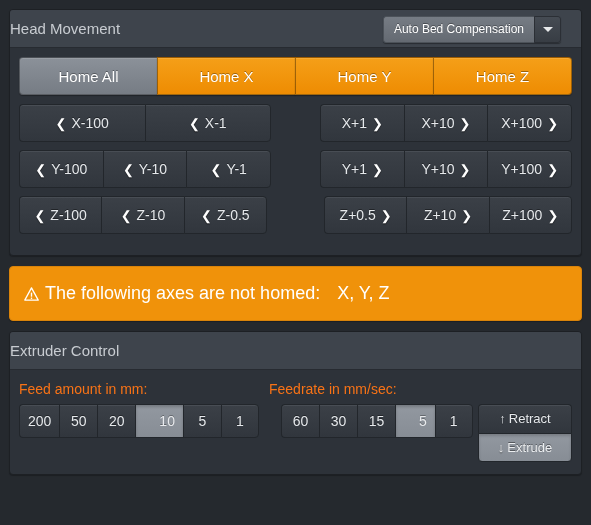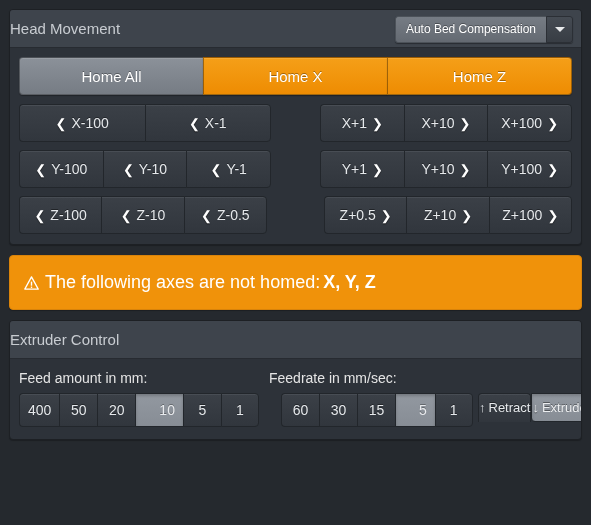--- a/index.html
+++ b/index.html
@@ -28,21 +28,21 @@
     height:37px;
     line-height:37px;
     text-align:left;
     color:#c8ccd1;
     font-size:15px;
   }
   .panel-body{padding:9px 9px 9px 9px;}
 
   
   .head-btn-group{
-    position:absolute;right:8px;top:6px;
+    position:absolute;right:20px;top:6px;
     display:flex;
     border-radius:3px;
     overflow:hidden;
     box-shadow:0 1px 1px rgba(0,0,0,.35);
   }
   .head-btn{
     background:linear-gradient(#767c84,#646a72);
     color:#fff;
     font-size:12px;
     padding:0 10px;
@@ -84,21 +84,21 @@
     cursor:pointer;
     box-shadow:inset 0 1px 0 rgba(255,255,255,.12), 0 1px 1px rgba(0,0,0,.3);
   }
   .home-btn:first-child{border-radius:4px 0 0 4px;}
   .home-btn:last-child{border-radius:0 4px 4px 0;border-right:1px solid rgba(0,0,0,.35);}
   .home-btn.gray{background:linear-gradient(#8b9199,#767c84);}
   .home-btn.orange{background:linear-gradient(#f59f18,#ee8c02);}
 
   
   .jog-row{display:flex;margin-bottom:8px;}
-  .jog-row:last-child{margin-bottom:1px;gap:8px;}
+  .jog-row:last-child{margin-bottom:12px;gap:8px;}
   .jog-group{display:flex;}
   .jog-group.minus{width:279px;border-radius:13px;}
   .jog-group.plus{width:279px;margin-left:9px;padding-left:40px;}
   .jog-btn{
     flex:1 1 0;
     height:38px;line-height:36px;
     text-align:center;
     font-size:14px;
     color:#e6e9ec;
     background:linear-gradient(#3b4047,#31363d);
@@ -134,27 +134,27 @@
     height:53px;
     display:flex;align-items:center;
     margin-bottom:10px;
     box-shadow:0 1px 1px rgba(0,0,0,.25);
   }
   .alert .warn-ico{
     margin-right:6px;
     display:inline-flex;
     align-items:center;
   }
-  .alert b{font-weight:bold;margin-left:3px;}
+  .alert b{font-weight:normal;margin-left:17px;}
 
   
   .ext-body{padding:11px 9px 12px 9px;}
   .ext-labels{display:flex;align-items:flex-start;margin-bottom:7px;}
   .ext-label{
-    color:#e5e5e5;
+    color:#f97316;
     font-size:14px;
   }
   .lbl-feed{width:250px;}
   .ext-controls{display:flex;align-items:flex-start;}
 
   .btn-group{display:flex;}
   .sel-btn{
     height:34px;line-height:32px;
     min-width:38px;
     padding:0 8px;
@@ -175,21 +175,21 @@
     background:linear-gradient(#9298a0,#878d95);
     color:#e9ebee;
     box-shadow:inset 0 2px 3px rgba(0,0,0,.2);
     text-shadow:0 -1px 0 rgba(0,0,0,.3);
     padding-left:23px;
   }
   .spacer-mid{width:22px;}
 
   .ext-actions{
     margin-left:auto;
-    display:flex;flex-direction:row;
+    display:flex;flex-direction:column;
     width:94px;
   }
   .act-btn{
     height:29px;line-height:27px;
     text-align:center;
     font-size:13px;
     color:#e6e9ec;
     background:linear-gradient(#3b4047,#31363d);
     border:1px solid #22262b;
     box-sizing:border-box;
@@ -220,20 +220,21 @@
         <div class="head-caret">
           <span class="caret-glyph"></span>
         </div>
       </div>
     </div>
     <div class="panel-body">
 
       <div class="home-row">
         <div class="home-btn gray">Home All</div>
         <div class="home-btn orange">Home X</div>
+        <div class="home-btn orange">Home Y</div>
         <div class="home-btn orange">Home Z</div>
       </div>
 
       <div class="jog-row">
         <div class="jog-group minus">
           <div class="jog-btn">
             <span class="chev chev-l">❮</span><span>X-100</span>
           </div>
           <div class="jog-btn">
             <span class="chev chev-l">❮</span><span>X-1</span>
@@ -324,21 +325,21 @@
     <div class="ext-body">
 
       <div class="ext-labels">
         <div class="ext-label lbl-feed">Feed amount in mm:</div>
         <div class="ext-label">Feedrate in mm/sec:</div>
       </div>
 
       <div class="ext-controls">
 
         <div class="btn-group">
-          <div class="sel-btn">400</div>
+          <div class="sel-btn">200</div>
           <div class="sel-btn">50</div>
           <div class="sel-btn">20</div>
           <div class="sel-btn active">10</div>
           <div class="sel-btn">5</div>
           <div class="sel-btn">1</div>
         </div>
 
         <div class="spacer-mid"></div>
 
         <div class="btn-group">

